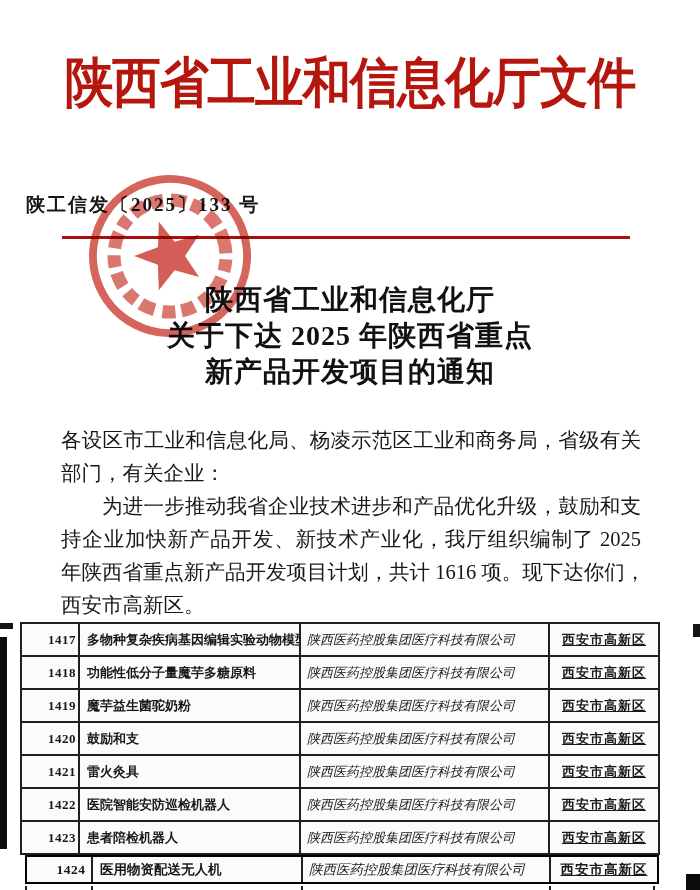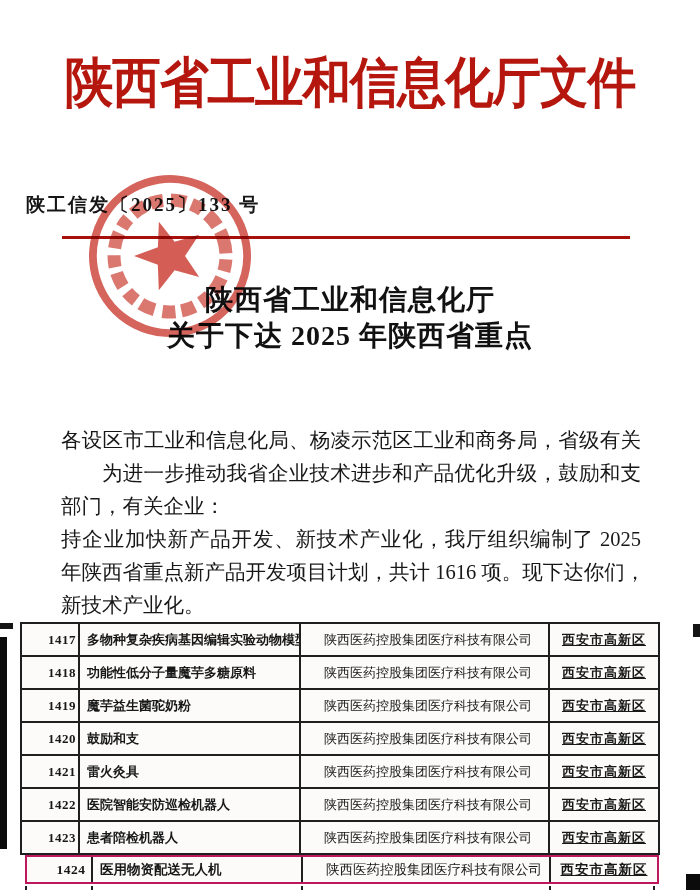--- a/index.html
+++ b/index.html
@@ -74,26 +74,26 @@
   .trow:last-child{border-bottom:none;}
   .td{
     border-right:2px solid #1f1f1f;
     display:flex;align-items:center;
     font-size:13px;color:#181818;
     overflow:hidden;white-space:nowrap;
   }
   .td:last-child{border-right:none;}
   .td.no{justify-content:center;font-weight:700;letter-spacing:.5px;padding-left:24px;}
   .td.product{padding-left:7px;font-weight:700;}
-  .td.company{padding-left:23px;font-weight:500;}
+  .td.company{padding-left:6px;font-weight:500;font-style:italic;}
   .td.district{justify-content:center;font-weight:600;letter-spacing:1px;text-decoration:underline;}
   
   .ptable2{
     position:absolute;left:25px;top:855px;width:630px;height:25px;
-    border:2px solid #be185d;
+    border:2px solid #000000;
     background:#fcfbfa;
   }
   .ptable2 .trow{height:100%;grid-template-columns:66px 210px 248px auto;border-bottom:none;}
   .ptable2 .td{font-size:13.5px;}
   .stub-row{
     position:absolute;left:25px;top:886px;width:630px;height:6px;
     display:grid;grid-template-columns:66px 210px 248px auto;
   }
   .stub-row .sd{border-left:2px solid #1f1f1f;}
   .stub-row .sd:last-child{border-right:2px solid #1f1f1f;}
@@ -110,29 +110,30 @@
 
   <div class="org-title">陕西省工业和信息化厅文件</div>
 
   <div class="doc-number">陕工信发〔2025〕133 号</div>
 
   <div class="red-rule"></div>
 
   <div class="notice-title">
     <div>陕西省工业和信息化厅</div>
     <div>关于下达 2025 年陕西省重点</div>
+    <div>新产品开发项目的通知</div>
   </div>
 
   <div class="body-block">
     <div class="bline">各设区市工业和信息化局、杨凌示范区工业和商务局，省级有关</div>
+    <div class="bline endline">部门，有关企业：</div>
     <div class="bline indent">为进一步推动我省企业技术进步和产品优化升级，鼓励和支</div>
-    <div class="bline endline">部门，有关企业：</div>
     <div class="bline">持企业加快新产品开发、新技术产业化，我厅组织编制了 2025</div>
     <div class="bline">年陕西省重点新产品开发项目计划，共计 1616 项。现下达你们，</div>
-    <div class="bline endline">新技术产业化。</div>
+    <div class="bline endline">西安市高新区。</div>
   </div>
 
   <div class="ptable">
     <div class="trow">
       <div class="td no">1417</div>
       <div class="td product">多物种复杂疾病基因编辑实验动物模型</div>
       <div class="td company">陕西医药控股集团医疗科技有限公司</div>
       <div class="td district">西安市高新区</div>
     </div>
     <div class="trow">

